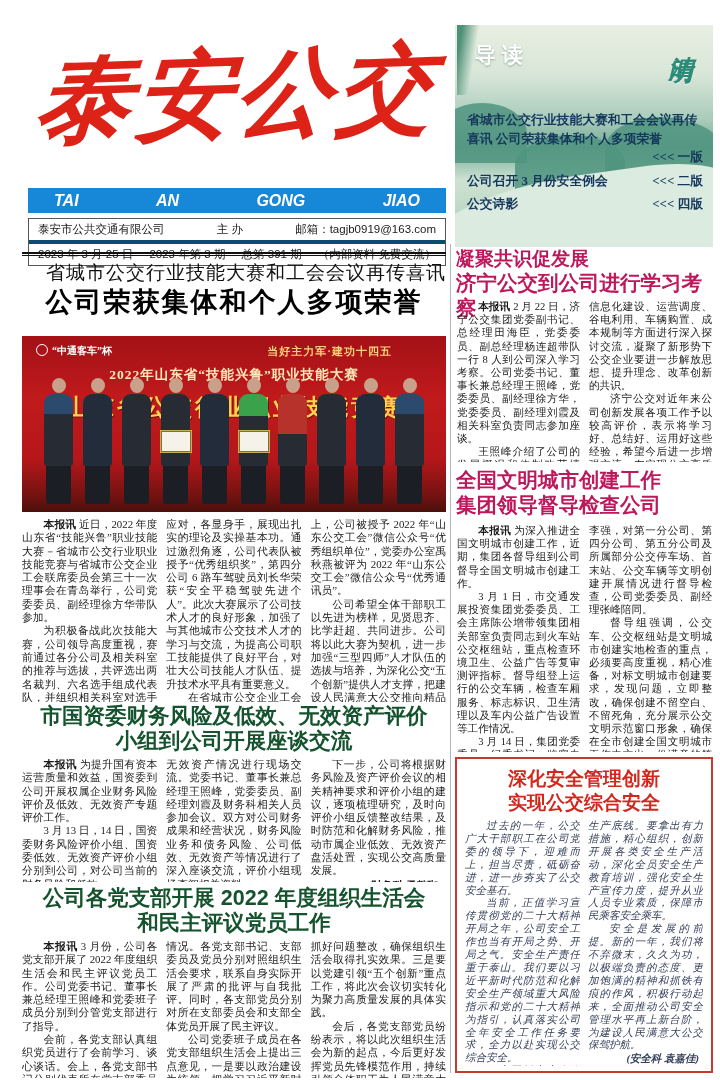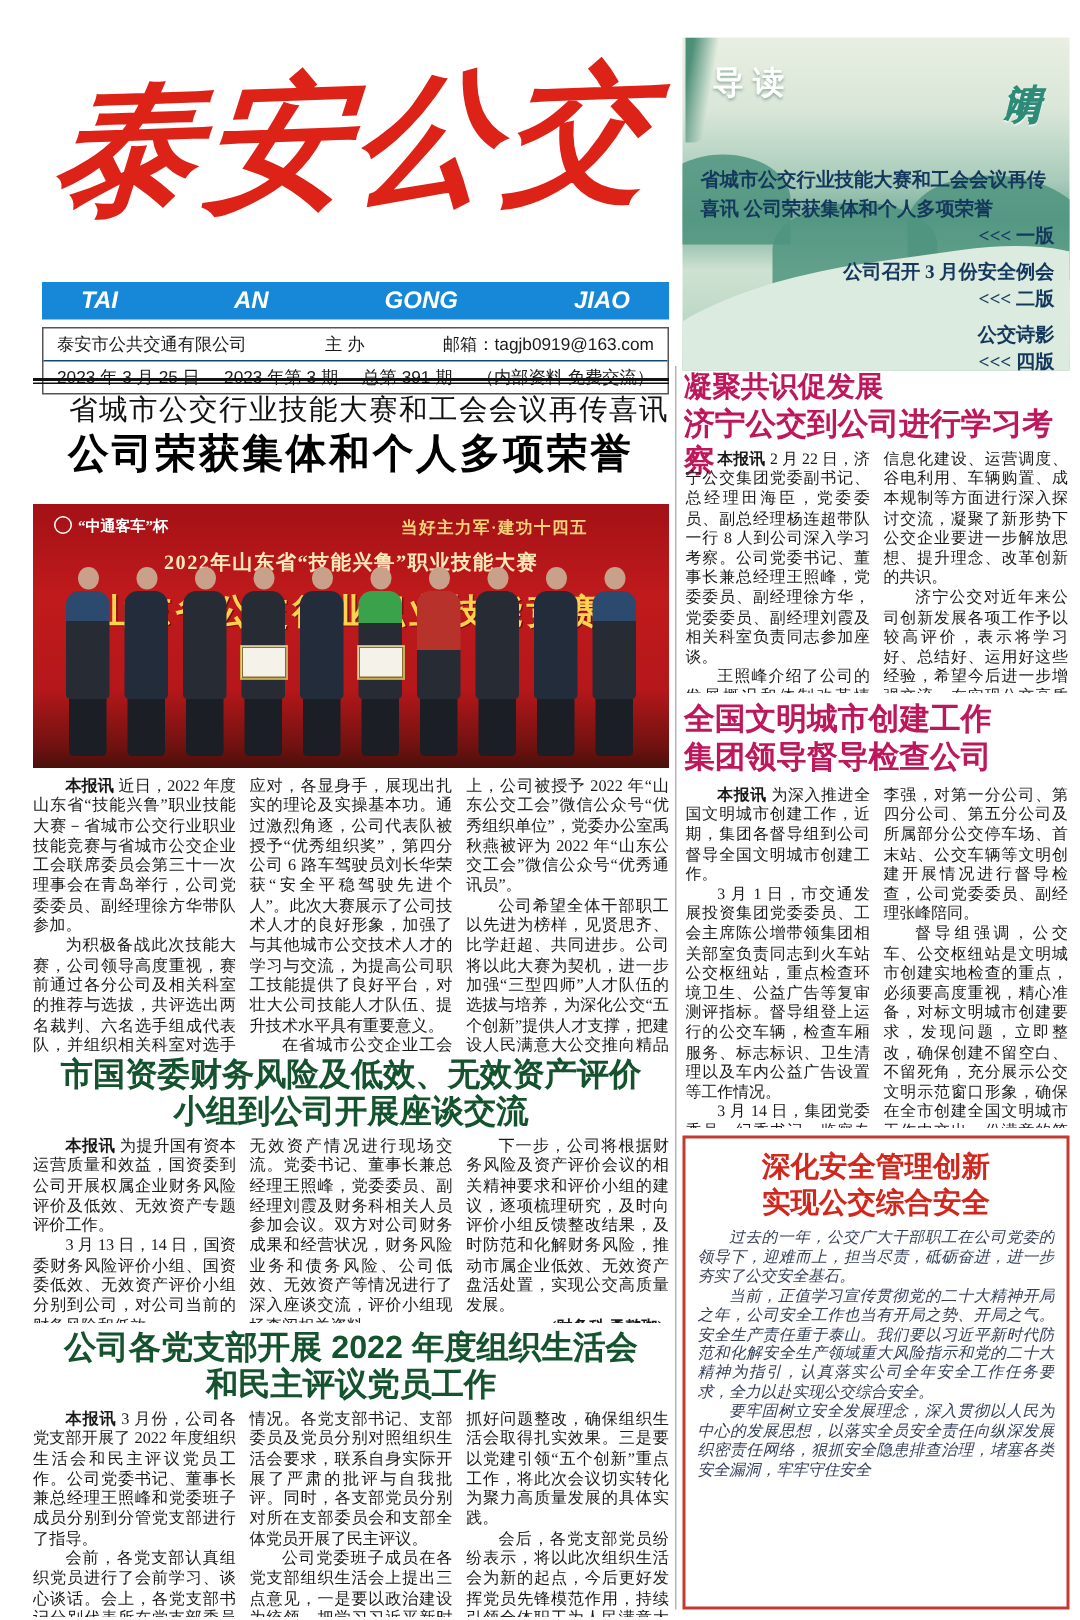--- a/index.html
+++ b/index.html
@@ -10,41 +10,41 @@
   
   .mast-title{left:26px;top:10px;width:420px;height:172px;display:flex;align-items:center;justify-content:center;
     color:#dd2218;font-size:96px;font-weight:bold;font-style:italic;letter-spacing:4px;
     transform:skewX(-6deg) rotate(-2deg);white-space:nowrap;}
   .pinyin-bar{left:28px;top:188px;width:418px;height:25px;background:#1787d8;color:#fff;
     display:flex;align-items:center;justify-content:space-between;padding:0 26px;box-sizing:border-box;
     font-family:"Liberation Sans","DejaVu Sans",sans-serif;font-style:italic;font-weight:bold;font-size:16px;}
   .pubinfo{left:28px;top:218px;width:418px;border:1px solid #555;box-sizing:border-box;
     font-family:"Liberation Sans","DejaVu Sans",sans-serif;font-size:11.5px;}
   .pubinfo .row{display:flex;justify-content:space-between;padding:3px 9px;}
-  .pubinfo .row:first-child{border-bottom:1px solid #0c4a6e;}
+  .pubinfo .row:first-child{border-bottom:4px solid #0c4a6e;}
   .pubinfo span{white-space:nowrap;}
 
   
   .guide{left:455px;top:25px;width:258px;height:222px;overflow:hidden;
     background:linear-gradient(180deg,#e9efe2 0%,#d8e6d8 22%,#a8cbba 43%,#74ab97 55%,#cfe2d2 70%,#bdd8c6 84%,#8fb9a2 100%);}
   .guide .mtn{position:absolute;background:#4f947f;opacity:.85;}
   .mtn1{left:-18px;top:78px;width:90px;height:60px;border-radius:60% 60% 0 0;}
   .mtn2{left:150px;top:92px;width:120px;height:70px;border-radius:55% 65% 0 0;background:#63a28c;}
   .mtn3{left:60px;top:110px;width:110px;height:60px;border-radius:60% 55% 0 0;background:#7fb49e;}
   .river{position:absolute;left:-30px;top:150px;width:320px;height:110px;background:#dcebe0;
     border-radius:50% 30% 40% 20%;transform:rotate(-8deg);}
   .willow{position:absolute;left:2px;top:0;width:26px;height:70px;
     background:linear-gradient(100deg,#4d8f77 15%,transparent 60%);border-radius:0 0 80% 0;}
   .guide-label{position:absolute;left:20px;top:16px;color:#fff;font-weight:bold;font-size:21px;letter-spacing:6px;
     font-family:"Liberation Sans","DejaVu Sans",sans-serif;text-shadow:0 1px 2px rgba(0,60,40,.35);}
   .qingming{position:absolute;right:16px;top:10px;color:#2e8b78;font-weight:bold;font-size:25px;
     writing-mode:vertical-rl;letter-spacing:4px;font-style:italic;text-shadow:0 1px 1px rgba(255,255,255,.6);}
   .guide-list{position:absolute;left:12px;right:10px;top:86px;display:flex;flex-direction:column;gap:5px;}
   .g-item{display:flex;flex-wrap:wrap;justify-content:space-between;align-items:flex-end;
-    color:#14375c;font-weight:bold;font-size:12.8px;line-height:1.45;flex-direction:column;}
+    color:#14375c;font-weight:bold;font-size:12.8px;line-height:1.45;}
   .g-page{margin-left:auto;white-space:nowrap;}
 
   
   .rule-double{left:22px;top:252px;width:424px;height:4px;border-top:2px solid #111;border-bottom:1px solid #111;box-sizing:border-box;}
   .v-divider{left:450px;top:244px;width:0;height:829px;border-left:1px solid #b5b5b5;}
 
   
   .kicker{left:22px;top:260px;width:424px;text-align:right;font-size:19px;letter-spacing:1px;color:#111;}
   .head-xl{left:22px;top:284px;width:424px;text-align:center;font-size:27px;font-weight:bold;letter-spacing:2px;
     font-family:Liberation Sans, sans-serif;color:#000;}
@@ -303,14 +303,20 @@
   <div class="com-head">
     <div>深化安全管理创新</div>
     <div>实现公交综合安全</div>
   </div>
   <div class="com-body">
     <div class="col">
       <p class="p">过去的一年，公交广大干部职工在公司党委的领导下，迎难而上，担当尽责，砥砺奋进，进一步夯实了公交安全基石。</p>
       <p class="p">当前，正值学习宣传贯彻党的二十大精神开局之年，公司安全工作也当有开局之势、开局之气。安全生产责任重于泰山。我们要以习近平新时代防范和化解安全生产领域重大风险指示和党的二十大精神为指引，认真落实公司全年安全工作任务要求，全力以赴实现公交综合安全。</p>
       <p class="p">要牢固树立安全发展理念，深入贯彻以人民为中心的发展思想，以落实全员安全责任向纵深发展织密责任网络，狠抓安全隐患排查治理，堵塞各类安全漏洞，牢牢守住安全</p>
     </div>
+    <div class="col">
+      <p class="p cont">生产底线。要拿出有力措施，精心组织，创新开展各类安全生产活动，深化全员安全生产教育培训，强化安全生产宣传力度，提升从业人员专业素质，保障市民乘客安全乘车。</p>
+      <p class="p">安全是发展的前提。新的一年，我们将不弃微末，久久为功，以极端负责的态度、更加饱满的精神和抓铁有痕的作风，积极行动起来，全面推动公司安全管理水平再上新台阶，为建设人民满意大公交保驾护航。</p>
+      <div class="byline">(安全科  袁嘉佳)</div>
+
+    </div>
   </div>
 </div>
 
 </body></html>

